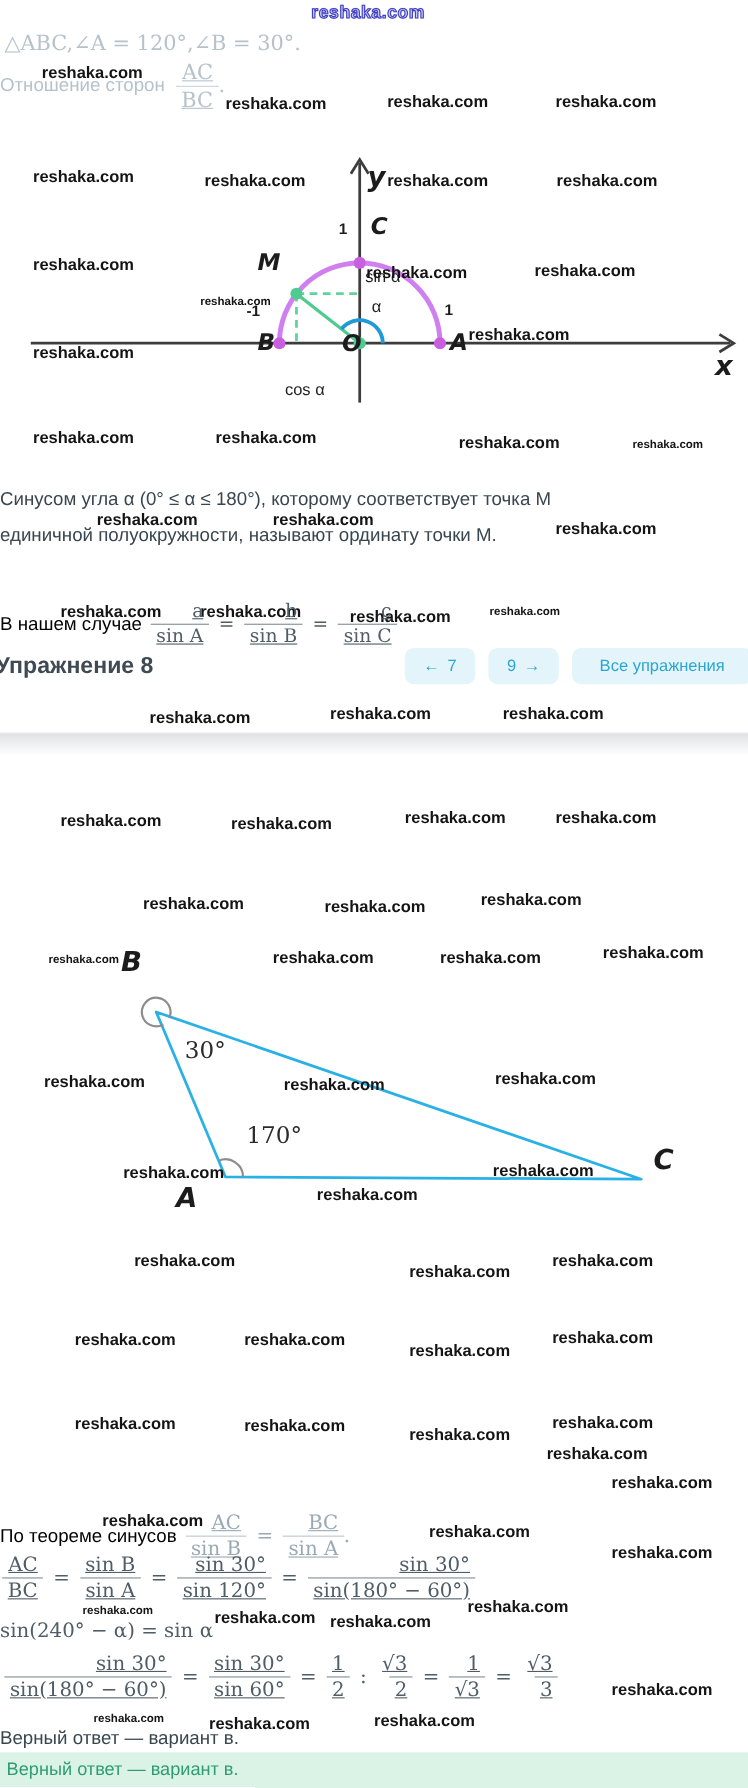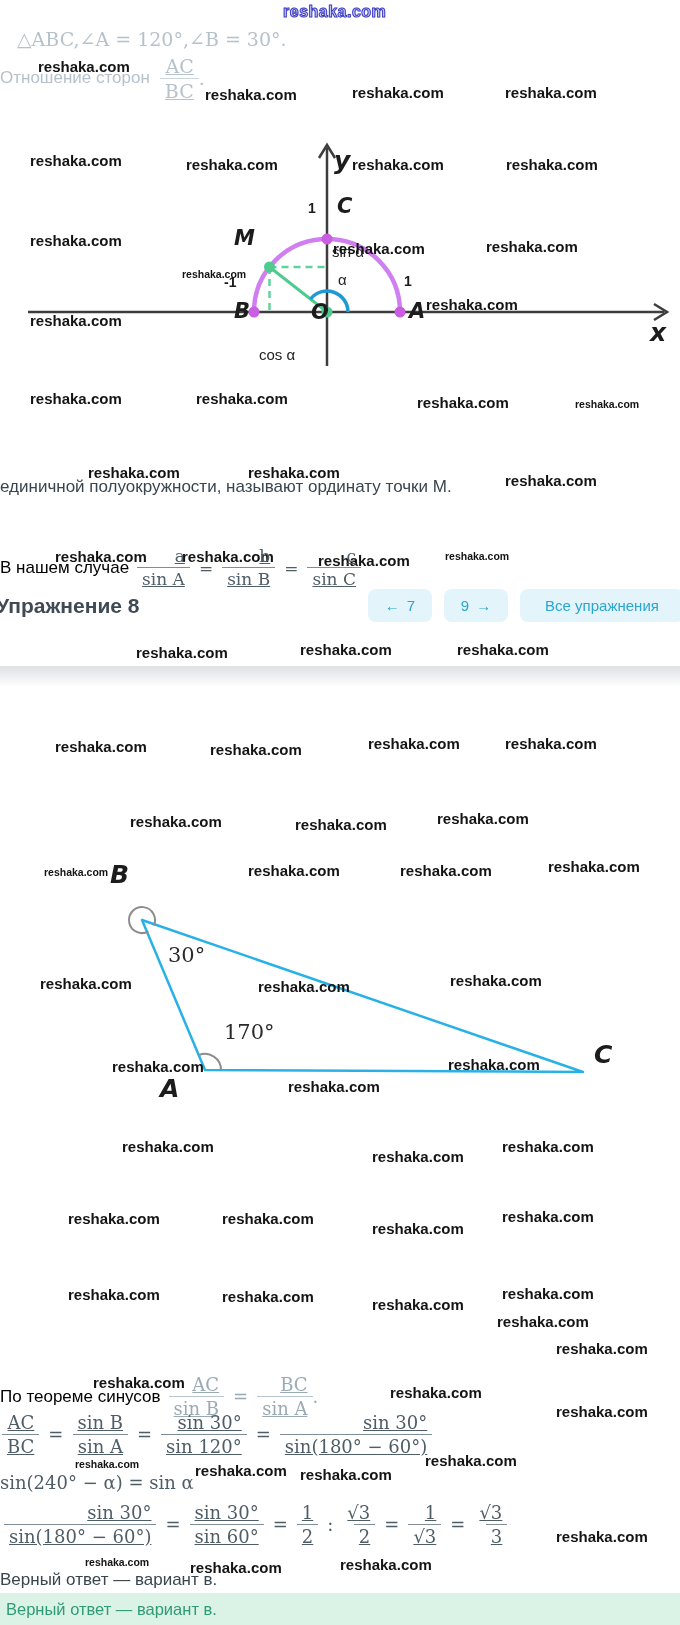--- a/index.html
+++ b/index.html
@@ -45,21 +45,21 @@
   .divider-shadow{position:absolute;left:0;top:667px;width:680px;height:20px;
                   background:linear-gradient(#dfe2e4,rgba(255,255,255,0));}
 </style>
 </head>
 <body>
 
 <div id="page">
 
   <div class="logo" style="left:283px;top:3px;">reshaka.com</div>
 
-  <div class="abs serif faded" style="left:17px;top:28px;font-size:19px;text-align:center;">△ABC,∠A = 120°,∠B = 30°.</div>
+  <div class="abs serif faded" style="left:4px;top:28px;font-size:19px;text-align:center;">△ABC,∠A = 120°,∠B = 30°.</div>
   <span class="wm" style="left:38px;top:58px;">reshaka.com</span>
   <div class="frow faded" style="left:0;top:52px;height:52px;">
     <span style="font-size:17px;">Отношение сторон</span>
     <span class="frac serif faded-frac" style="font-size:19px;margin-left:10px;">
       <span class="nu">AC</span>
       <span class="de">BC</span>
     </span>
     <span class="serif" style="font-size:19px;">.</span>
   </div>
   <span class="wm" style="left:205px;top:86px;">reshaka.com</span>
@@ -111,20 +111,21 @@
   <span class="wm" style="left:506px;top:156px;">reshaka.com</span>
   <span class="wm" style="left:30px;top:232px;">reshaka.com</span>
   <span class="wm" style="left:333px;top:240px;">reshaka.com</span>
   <span class="wm" style="left:486px;top:238px;">reshaka.com</span>
   <span class="wm" style="left:30px;top:312px;">reshaka.com</span>
   <span class="wm" style="left:30px;top:390px;">reshaka.com</span>
   <span class="wm" style="left:196px;top:390px;">reshaka.com</span>
   <span class="wm" style="left:417px;top:394px;">reshaka.com</span>
   <span class="wm wm-sm" style="left:575px;top:398px;">reshaka.com</span>
 
+  <div class="abs" style="left:0;top:444px;font-size:17px;">Синусом угла α (0° ≤ α ≤ 180°), которому соответствует точка M</div>
   <span class="wm" style="left:88px;top:464px;">reshaka.com</span>
   <span class="wm" style="left:248px;top:464px;">reshaka.com</span>
   <div class="abs" style="left:0;top:477px;font-size:17px;">единичной полуокружности, называют ординату точки M.</div>
   <span class="wm" style="left:505px;top:472px;">reshaka.com</span>
 
   <span class="wm" style="left:55px;top:548px;">reshaka.com</span>
   <span class="wm" style="left:182px;top:548px;">reshaka.com</span>
   <span class="wm" style="left:318px;top:552px;">reshaka.com</span>
   <span class="wm wm-sm" style="left:445px;top:550px;">reshaka.com</span>
   <div class="frow math" style="left:0;top:546px;font-size:17px;">

